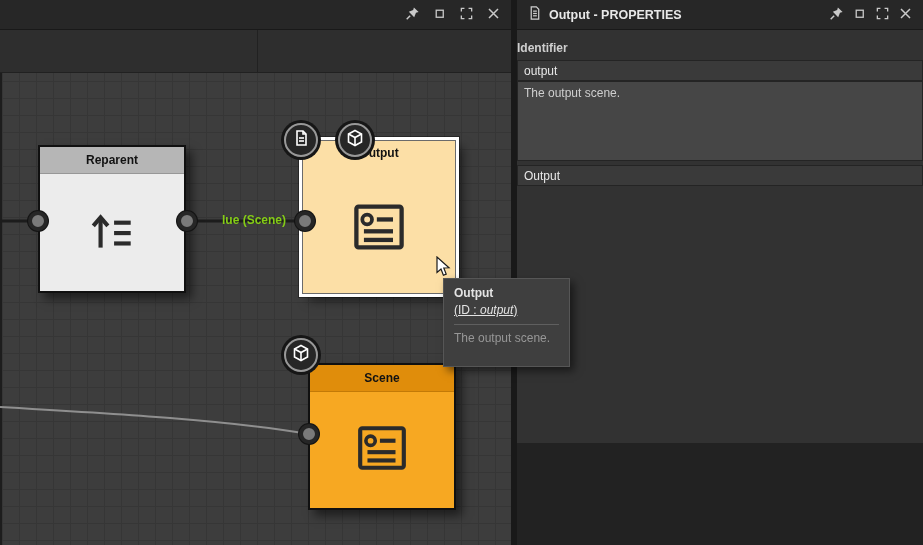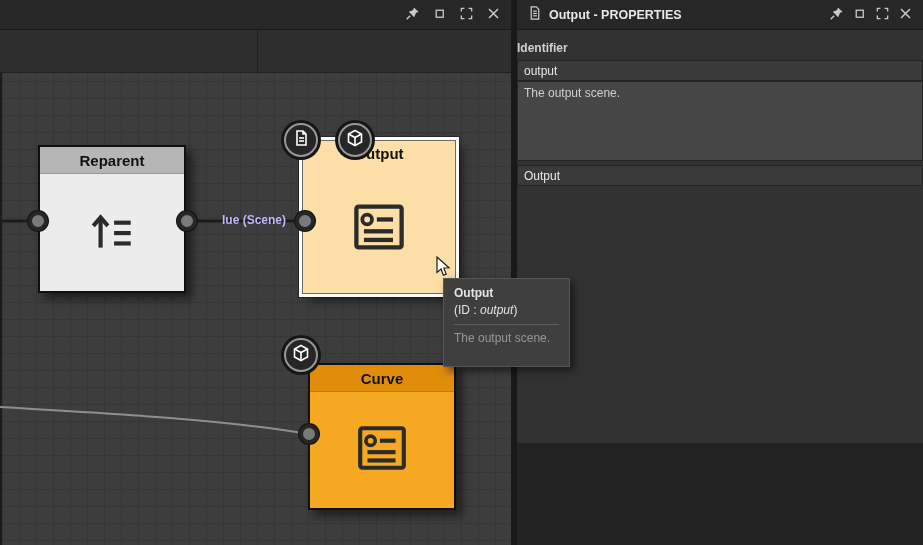--- a/index.html
+++ b/index.html
@@ -16,46 +16,46 @@
   .strip{position:absolute;left:0;top:30px;width:100%;height:42px;background:#2e2e2e;
          border-bottom:1px solid #212121;z-index:2;}
   .strip-seg{width:258px;height:100%;border-right:1px solid #212121;box-sizing:border-box;}
   .grid{position:absolute;left:0;top:30px;width:100%;height:515px;background-color:#3d3d3d;
         border-left:2px solid #1d1d1d;box-sizing:border-box;
         background-image:linear-gradient(#363636 1px,transparent 1px),
                          linear-gradient(90deg,#363636 1px,transparent 1px);
         background-size:17px 17px;z-index:1;}
   .wires{position:absolute;left:0;top:0;width:511px;height:545px;z-index:3;pointer-events:none;}
   .wire-label{position:absolute;left:222px;top:213px;z-index:3;font-size:12px;font-weight:bold;
-              color:#c4b5fd;white-space:nowrap;}
+              color:#84cc16;white-space:nowrap;}
   
   .node{position:absolute;z-index:4;display:flex;flex-direction:column;box-sizing:border-box;}
   .node-body{flex:1;display:flex;align-items:center;justify-content:center;}
   .node-head{height:26px;display:flex;align-items:center;justify-content:center;
-             font-size:15px;font-weight:bold;color:#121212;}
+             font-size:12px;font-weight:bold;color:#121212;}
   .reparent{left:38px;top:145px;width:148px;height:148px;background:#ececec;
             border:2px solid #101010;box-shadow:6px 6px 9px rgba(0,0,0,.5);}
   .rp-head{background:#b6b6b6;border-bottom:1px solid #979797;}
   .output{left:302px;top:140px;width:154px;height:154px;background:#fcdfa6;border:1px solid #6b6b6b;
           box-shadow:0 0 0 3px #ffffff,0 0 0 4px rgba(0,0,0,.35),7px 7px 10px rgba(0,0,0,.5);}
   .out-head{background:transparent;height:24px;}
   .curve{left:308px;top:363px;width:148px;height:147px;background:#f7a822;
          border:2px solid #101010;box-shadow:6px 6px 9px rgba(0,0,0,.5);}
   .cv-head{background:#e08d0b;border-bottom:1px solid #c37a07;}
   .port{position:absolute;width:20px;height:20px;border-radius:50%;background:#7a7a7a;
         border:4px solid #262626;box-sizing:border-box;z-index:5;box-shadow:0 0 0 1px #141414;}
   .badge{position:absolute;width:34px;height:34px;border-radius:50%;background:#262626;
          border:2px solid #989898;box-sizing:border-box;display:flex;align-items:center;
          justify-content:center;z-index:6;box-shadow:0 0 0 3px #161616;}
   
   .tooltip{position:absolute;left:443px;top:278px;width:127px;height:89px;background:#3f3f3f;
            border:1px solid #565656;box-shadow:4px 4px 8px rgba(0,0,0,.5);z-index:50;
            box-sizing:border-box;padding:7px 10px;font-size:12px;color:#e4e4e4;line-height:1.3;}
   .tt-title{font-weight:bold;margin-bottom:1px;}
-  .tt-id{margin-bottom:6px;}
+  .tt-id{margin-bottom:6px;text-decoration:underline;}
   .tt-id .em{font-style:italic;}
   .tt-rule{border:none;border-top:1px solid #5f5f5f;margin:0 0 6px;}
   .tt-desc{color:#979797;}
   .cursor{position:absolute;left:436px;top:256px;z-index:60;pointer-events:none;}
   
   .divider{position:absolute;left:511px;top:0;width:6px;height:545px;background:#191919;}
   
   .props{position:absolute;left:517px;top:0;width:406px;height:443px;background:#323232;}
   .props-header{height:30px;background:#272727;border-bottom:1px solid #191919;display:flex;
                 align-items:center;gap:7px;padding:0 10px;box-sizing:border-box;}
@@ -138,21 +138,21 @@
             <circle cx="15" cy="19" r="4.5" stroke-width="3.5"></circle>
             <line x1="24" y1="19" x2="39" y2="19"></line>
               <line x1="12" y1="30" x2="39" y2="30"></line>
               <line x1="12" y1="38" x2="39" y2="38"></line>
           </svg>
         </span>
       </div>
     </div>
 
     <div class="node curve">
-      <div class="node-head cv-head">Curve</div>
+      <div class="node-head cv-head">Scene</div>
       <div class="node-body">
         <span>
           <svg width="54" height="54" viewBox="0 0 52 52" fill="none" stroke="#2b2b2b" stroke-width="4">
             <rect x="5" y="7" width="42" height="38" rx="2"></rect>
             <circle cx="15" cy="19" r="4.5" stroke-width="3.5"></circle>
             <line x1="24" y1="19" x2="39" y2="19"></line>
               <line x1="12" y1="30" x2="39" y2="30"></line>
               <line x1="12" y1="38" x2="39" y2="38"></line>
           </svg>
         </span>

